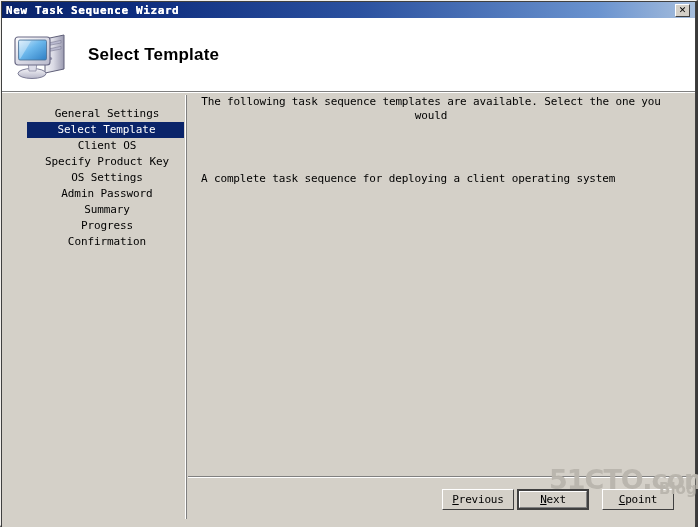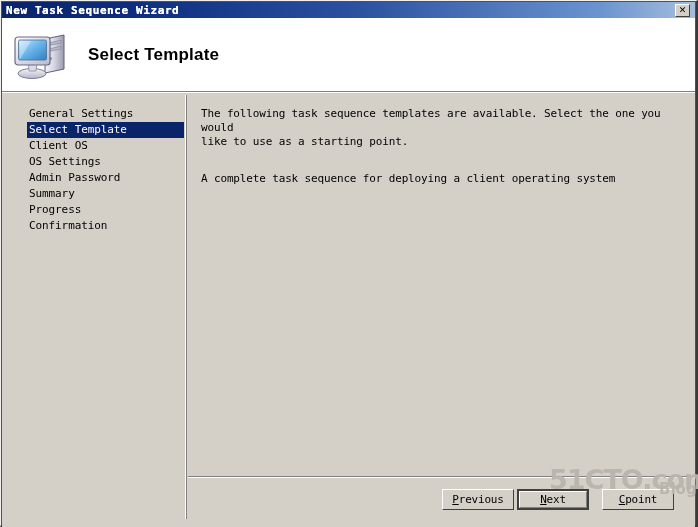--- a/index.html
+++ b/index.html
@@ -13,25 +13,26 @@
     overflow: hidden;
     font-family: "DejaVu Sans Mono", monospace;
   }
 
   
   #window {
     position: relative;
     width: 698px;
     height: 527px;
     box-sizing: border-box;
-    background: #6d28d9;
+    background: #404040;
     border-left: 1px solid #f2f0ec;
     border-top: 1px solid #f2f0ec;
     border-right: 2px solid #3a3a3a;
     border-bottom: 2px solid #3a3a3a;
+    text-align: center;
   }
 
   
   #titlebar {
     position: absolute;
     left: 1px; top: 1px;
     width: 693px;
     height: 16px;
     background: linear-gradient(to right, #0a246a 0%, #0d2c7d 18%, #2c52a0 52%, #6a93cf 86%, #a6bedd 100%);
     display: flex;
@@ -171,21 +172,21 @@
     width: 490px;
     height: 380px;
   }
   #intro-text {
     font-family: "DejaVu Sans Mono", monospace;
     font-size: 11px;
     color: #000000;
     line-height: 14px;
     width: 460px;
     letter-spacing: -0.15px;
-    margin: 12px 0 0 5px;
+    margin: 0 0 0 5px;
   }
 
   
   #template-combo {
     position: absolute;
     left: 5px;
     top: 50px;
     width: 378px;
     height: 19px;
     box-sizing: border-box;
@@ -405,32 +406,32 @@
 
   <div id="body-area">
     <div id="header-rule"></div>
 
     <div id="sidebar">
       <div id="sidebar-inner"></div>
       <div id="nav-list">
         <div class="nav-item">General Settings</div>
         <div class="nav-item selected">Select Template</div>
         <div class="nav-item">Client OS</div>
+        <div class="nav-item">Specify Product Key</div>
         <div class="nav-item">OS Settings</div>
         <div class="nav-item">Admin Password</div>
         <div class="nav-item">Summary</div>
         <div class="nav-item">Progress</div>
         <div class="nav-item">Confirmation</div>
       </div>
     </div>
 
     <div id="content">
       <div id="intro-text">
         <div>The following task sequence templates are available.  Select the one you would</div>
-        <div>like to use as a starting point.</div>
       </div>
 
 
       <div id="template-desc">A complete task sequence for deploying a client operating system</div>
     </div>
 
     <div id="button-rule"></div>
     <div id="button-bar">
       <div class="wiz-button" id="btn-previous">
         <span class="key">P</span>

